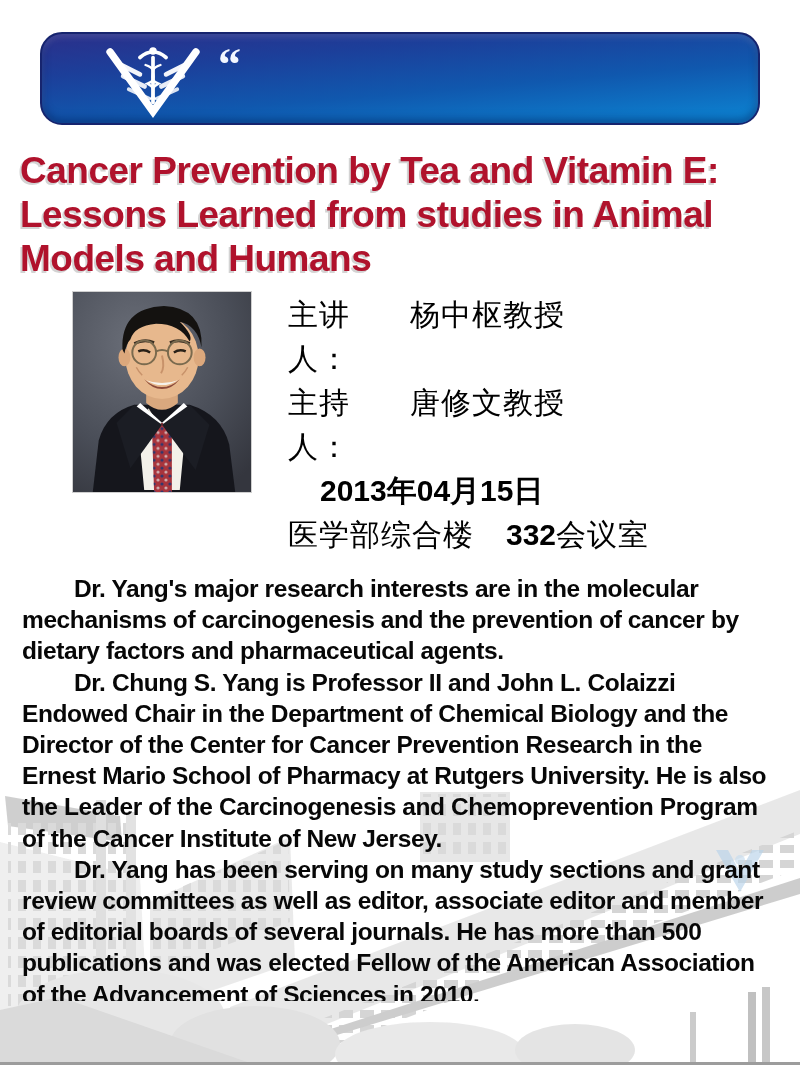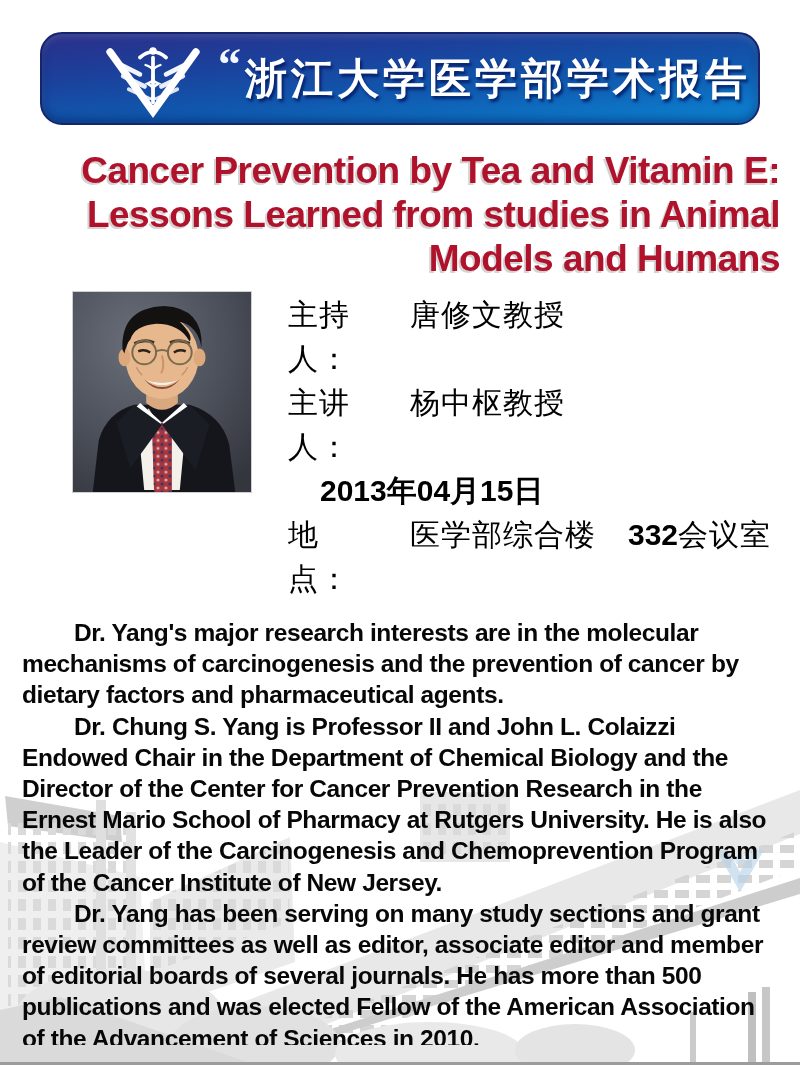--- a/index.html
+++ b/index.html
@@ -26,21 +26,21 @@
     margin: -28px 4px 0 6px; font-family: "Liberation Serif", serif;
   }
   .banner-title {
     color: #ffffff; font-size: 42px; font-weight: bold; letter-spacing: 4px;
     text-shadow: 2px 3px 3px rgba(0, 20, 90, .8);
     font-family: "Liberation Sans", sans-serif; white-space: nowrap;
   }
 
   
   .main-title {
-    margin: 24px 20px 0 20px; text-align: right;
+    margin: 24px 20px 0 20px; text-align: left;
     color: #b0122c; font-size: 37px; font-weight: bold; line-height: 44px;
     text-shadow: -2px 2px 0 rgba(175,175,175,.55);
     letter-spacing: -0.5px;
   }
 
   
   .event-row { display: flex; margin: 10px 0 0 72px; }
   .portrait {
     width: 180px; height: 202px; flex: 0 0 auto;
     border: 1px solid #cfcfcf; background: #4a4e58;
@@ -132,21 +132,20 @@
           <path d="M92,42 L69,53" stroke-width="5" opacity=".9"></path>
           <path d="M86,56 L64,66" stroke-width="4" opacity=".85"></path>
           <path d="M60,22 L60,70" stroke-width="4"></path>
           <path d="M46,22 Q60,10 74,22" stroke-width="4"></path>
           <path d="M52,30 C70,36 50,44 66,50 C54,56 64,62 58,66" stroke-width="2.5"></path>
           <path d="M68,30 C50,36 70,44 54,50 C66,56 56,62 62,66" stroke-width="2.5"></path>
         </g>
         <circle cx="60" cy="15" r="4" fill="#ffffff"></circle>
       </svg>
       <span class="banner-quote">“</span>
-      <span class="banner-title">浙江大学医学部学术报告</span>
     </div>
 
     <div class="main-title">Cancer Prevention by Tea and Vitamin E: Lessons Learned from studies in Animal Models and Humans</div>
 
     <div class="event-row">
       <svg class="portrait" viewBox="0 0 180 202">
         <defs>
           <radialGradient id="pbg" cx="35%" cy="25%" r="90%">
             <stop offset="0%" stop-color="#6a6e78"></stop>
             <stop offset="60%" stop-color="#4a4e58"></stop>
@@ -188,32 +187,31 @@
         <path d="M66,60 Q72,57 78,61 M102,61 Q108,57 114,60" stroke="#2a2118" stroke-width="2.5" fill="none"></path>
 
         <path d="M90,64 Q93,76 89,82" stroke="#c8926a" stroke-width="2" fill="none"></path>
         <path d="M72,88 Q90,104 108,88 Q100,98 90,98 Q80,98 72,88 Z" fill="#8c4a3a"></path>
         <path d="M74,89 Q90,99 106,89 Q90,95 74,89 Z" fill="#f5f2ec"></path>
         <path d="M70,84 Q66,80 64,76 M110,84 Q114,80 116,76" stroke="#c8926a" stroke-width="1.5" fill="none"></path>
       </svg>
 
       <div class="event-info">
         <div class="info-line">
+          <span class="info-label">主讲人：</span>
+          <span class="info-value">杨中枢教授</span>
+        </div>
+        <div class="info-line">
           <span class="info-label">主持人：</span>
           <span class="info-value">唐修文教授</span>
         </div>
         <div class="info-line">
-          <span class="info-label">主讲人：</span>
-          <span class="info-value">杨中枢教授</span>
-        </div>
-        <div class="info-line">
           <span class="info-value bold-num">2013年04月15日</span>
         </div>
         <div class="info-line">
-          <span class="info-label">地　点：</span>
           <span class="info-value"><span>医学部综合楼</span><span class="bold-num">332</span><span>会议室</span></span>
         </div>
       </div>
     </div>
 
     <div class="bio">
       <p>Dr. Yang's major research interests are in the molecular mechanisms of carcinogenesis and the prevention of cancer by dietary factors and pharmaceutical agents.</p>
       <p>Dr. Chung S. Yang is Professor II and John L. Colaizzi Endowed Chair in the Department of Chemical Biology and the Director of the Center for Cancer Prevention Research in the Ernest Mario School of Pharmacy at Rutgers University.  He is also the Leader of the Carcinogenesis and Chemoprevention Program of the Cancer Institute of New Jersey.</p>
       <p>Dr. Yang has been serving on many study sections and grant review committees as well as editor, associate editor and member of editorial boards of several journals.  He has more than 500 publications and was elected Fellow of the American Association of the Advancement of Sciences in 2010.</p>
     </div>

